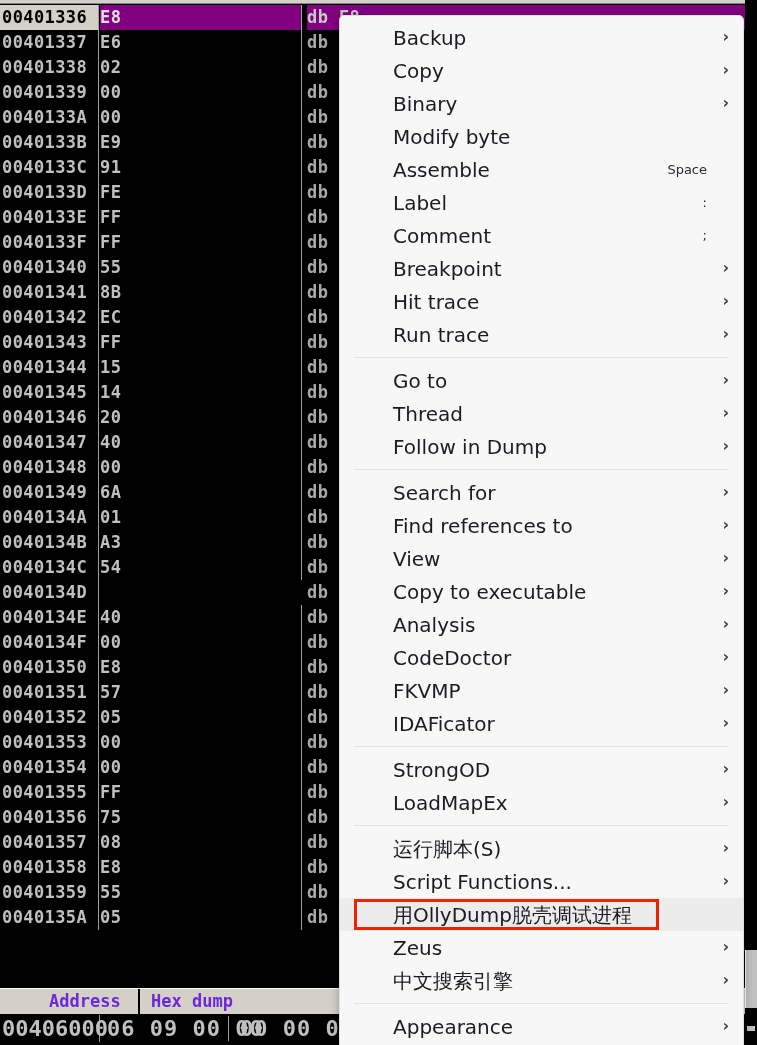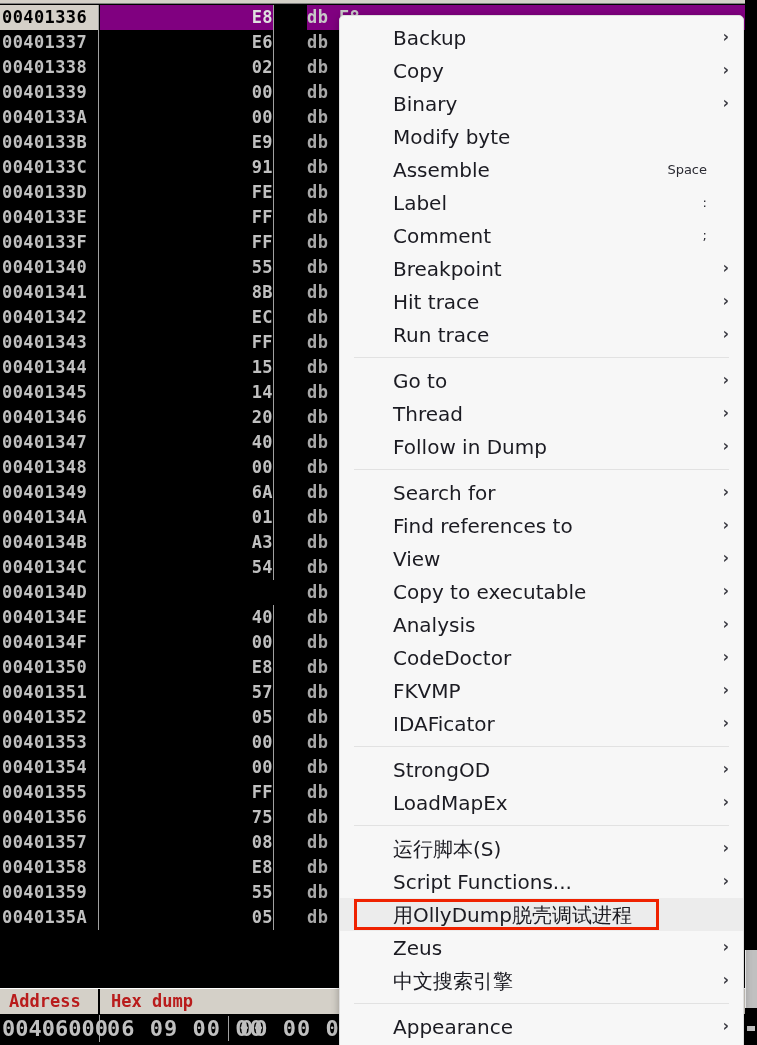--- a/index.html
+++ b/index.html
@@ -61,22 +61,22 @@
   .c-addr {
     left: 0;
     width: 99px;
     text-align: left;
     padding-left: 2px;
     box-sizing: border-box;
     border-right: 1px solid #a0a0a0;
   }
   .c-bytes {
     left: 100px;
-    width: 174px;
-    text-align: right;
+    width: 202px;
+    text-align: left;
     box-sizing: border-box;
     border-right: 1px solid #a0a0a0;
   }
   .c-mnem {
     left: 307px;
     width: 438px;
     text-align: left;
     box-sizing: border-box;
     color: #a8a8a8;
   }
@@ -112,23 +112,24 @@
     box-sizing: border-box;
   }
   .dh-cell {
     position: absolute;
     top: 0;
     height: 25px;
     line-height: 25px;
     font-family: "DejaVu Sans Mono", monospace;
     font-size: 17px;
     font-weight: bold;
-    color: #b91c1c;
+    color: #6d28d9;
     padding-left: 9px;
     box-sizing: border-box;
+    margin-left: 40px;
   }
   .dh-addr { left: 0; width: 100px; border-right: 2px solid #000; }
   .dh-hex  { left: 102px; width: 643px; }
 
   .dump-row {
     position: absolute;
     left: 0; top: 27px;
     width: 745px;
     height: 27px;
   }

